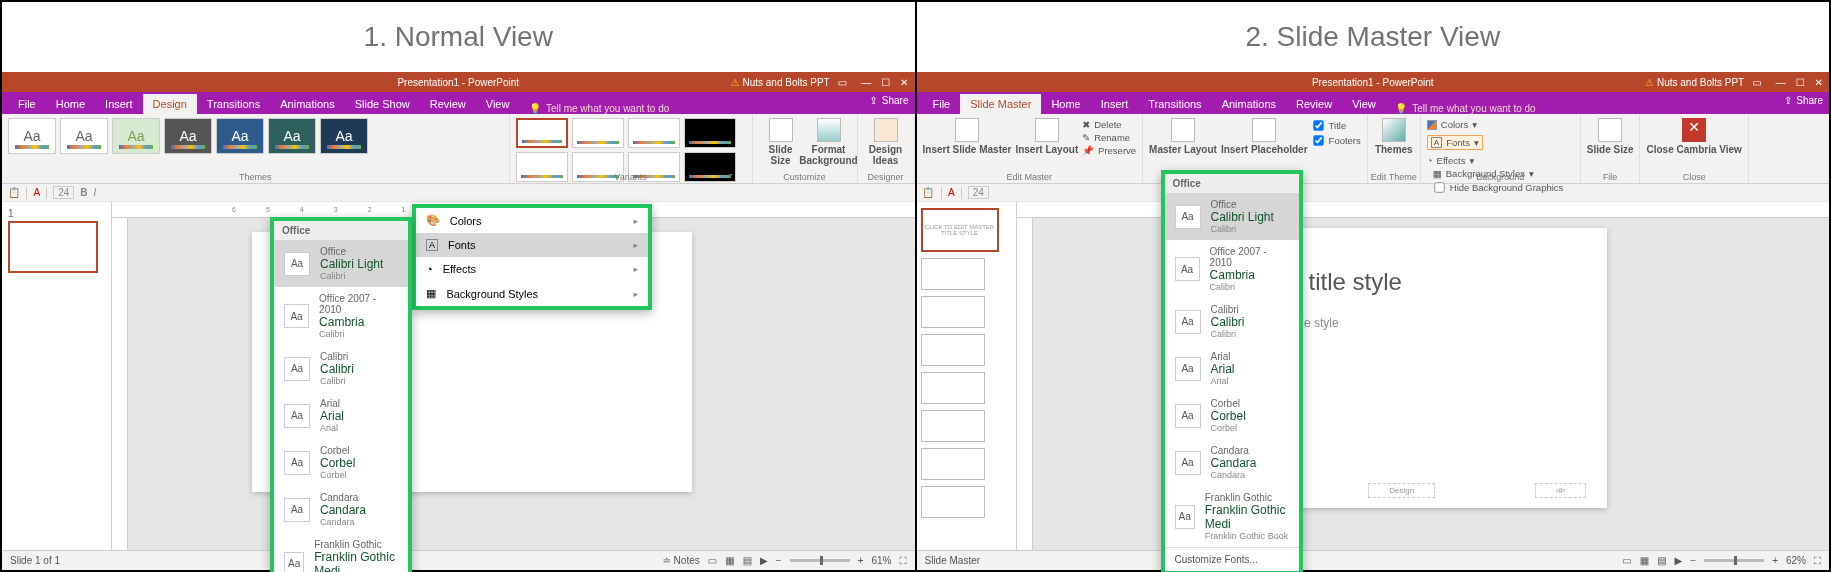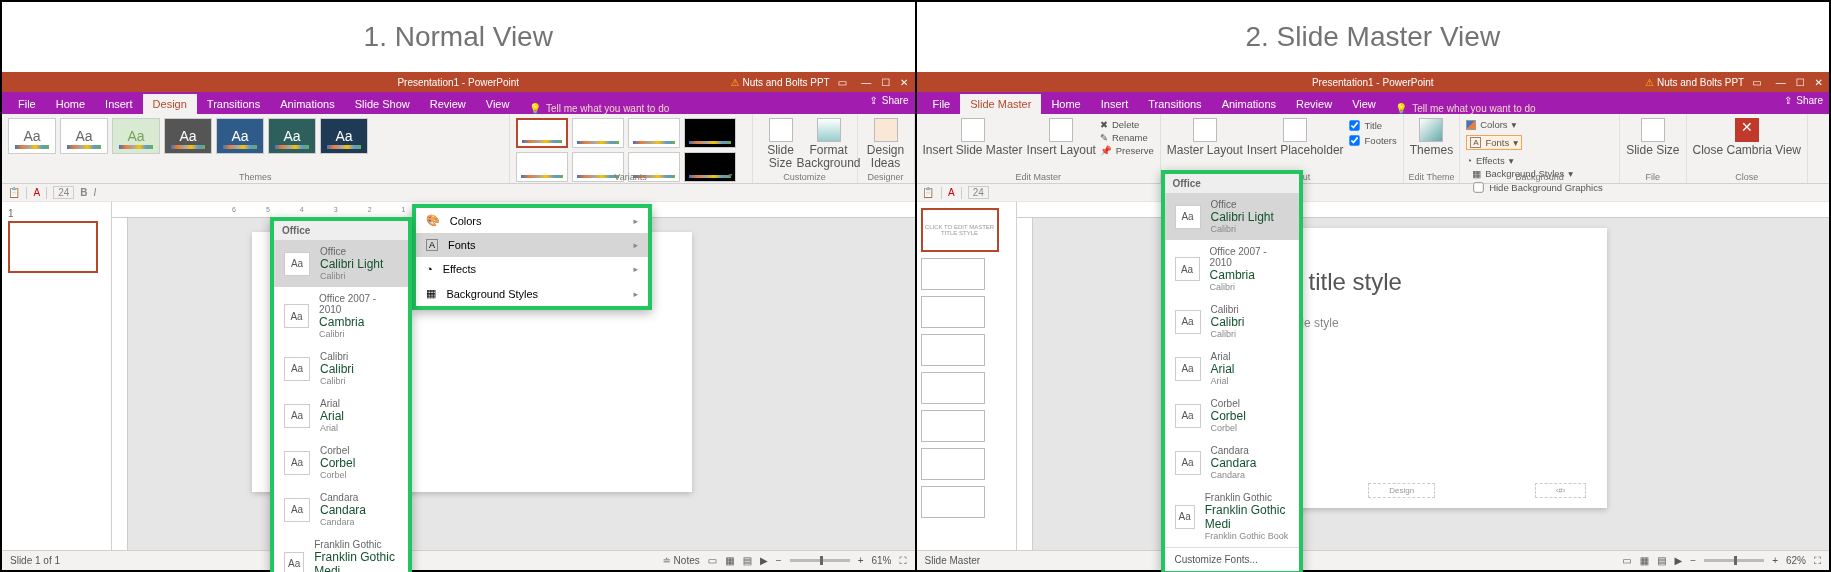--- a/index.html
+++ b/index.html
@@ -37,21 +37,21 @@
 
   .variant-row { display:flex; flex-wrap:wrap; gap:4px; width:230px; }
   .variant-thumb { width:52px; height:30px; border:1px solid #ccc; background:#fff; position:relative; cursor:pointer; }
   .variant-thumb.sel { border:2px solid #b7472a; }
   .variant-thumb .dots { position:absolute; bottom:3px; left:4px; right:4px; height:3px; background: linear-gradient(90deg,#4472c4,#ed7d31,#a5a5a5,#ffc000,#5b9bd5,#70ad47); }
   .variant-thumb.black { background:#000; }
   .variant-thumb .arrow { position:absolute; right:2px; bottom:1px; font-size:8px; color:#666; }
 
   .rbtn { display:flex; flex-direction:column; align-items:center; justify-content:flex-start; width:44px; cursor:pointer; }
   .rbtn .ricon { width:24px; height:24px; border:1px solid #bbb; background:#fff; margin-bottom:2px; position:relative; }
-  .rbtn .rlabel { font-size:12px; text-align:center; line-height:1.1; }
+  .rbtn .rlabel { font-size:10px; text-align:center; line-height:1.1;font-weight:bold; }
 
   .quickbar { height: 18px; background: #f3f2f1; border-bottom:1px solid #e5e5e5; display:flex; align-items:center; padding:0 6px; gap:6px; font-size:10px; color:#888; }
   .qsep { width:1px; height:12px; background:#ccc; }
 
   .workarea { position:absolute; top:130px; bottom:20px; left:0; right:0; background:#e6e6e6; display:flex; }
   .thumbcol { width:110px; background:#fff; border-right:1px solid #d0d0d0; padding:6px; }
   .slide-thumb { width:90px; height:52px; border:1px solid #bbb; background:#fff; margin-bottom:6px; cursor:pointer; font-size:6px; color:#999; display:flex; align-items:center; justify-content:center; text-align:center; padding:2px;}
   .slide-thumb.sel { border:2px solid #b7472a; }
   .slidenum { font-size:10px; color:#666; margin-bottom:2px; display:block;}
 

